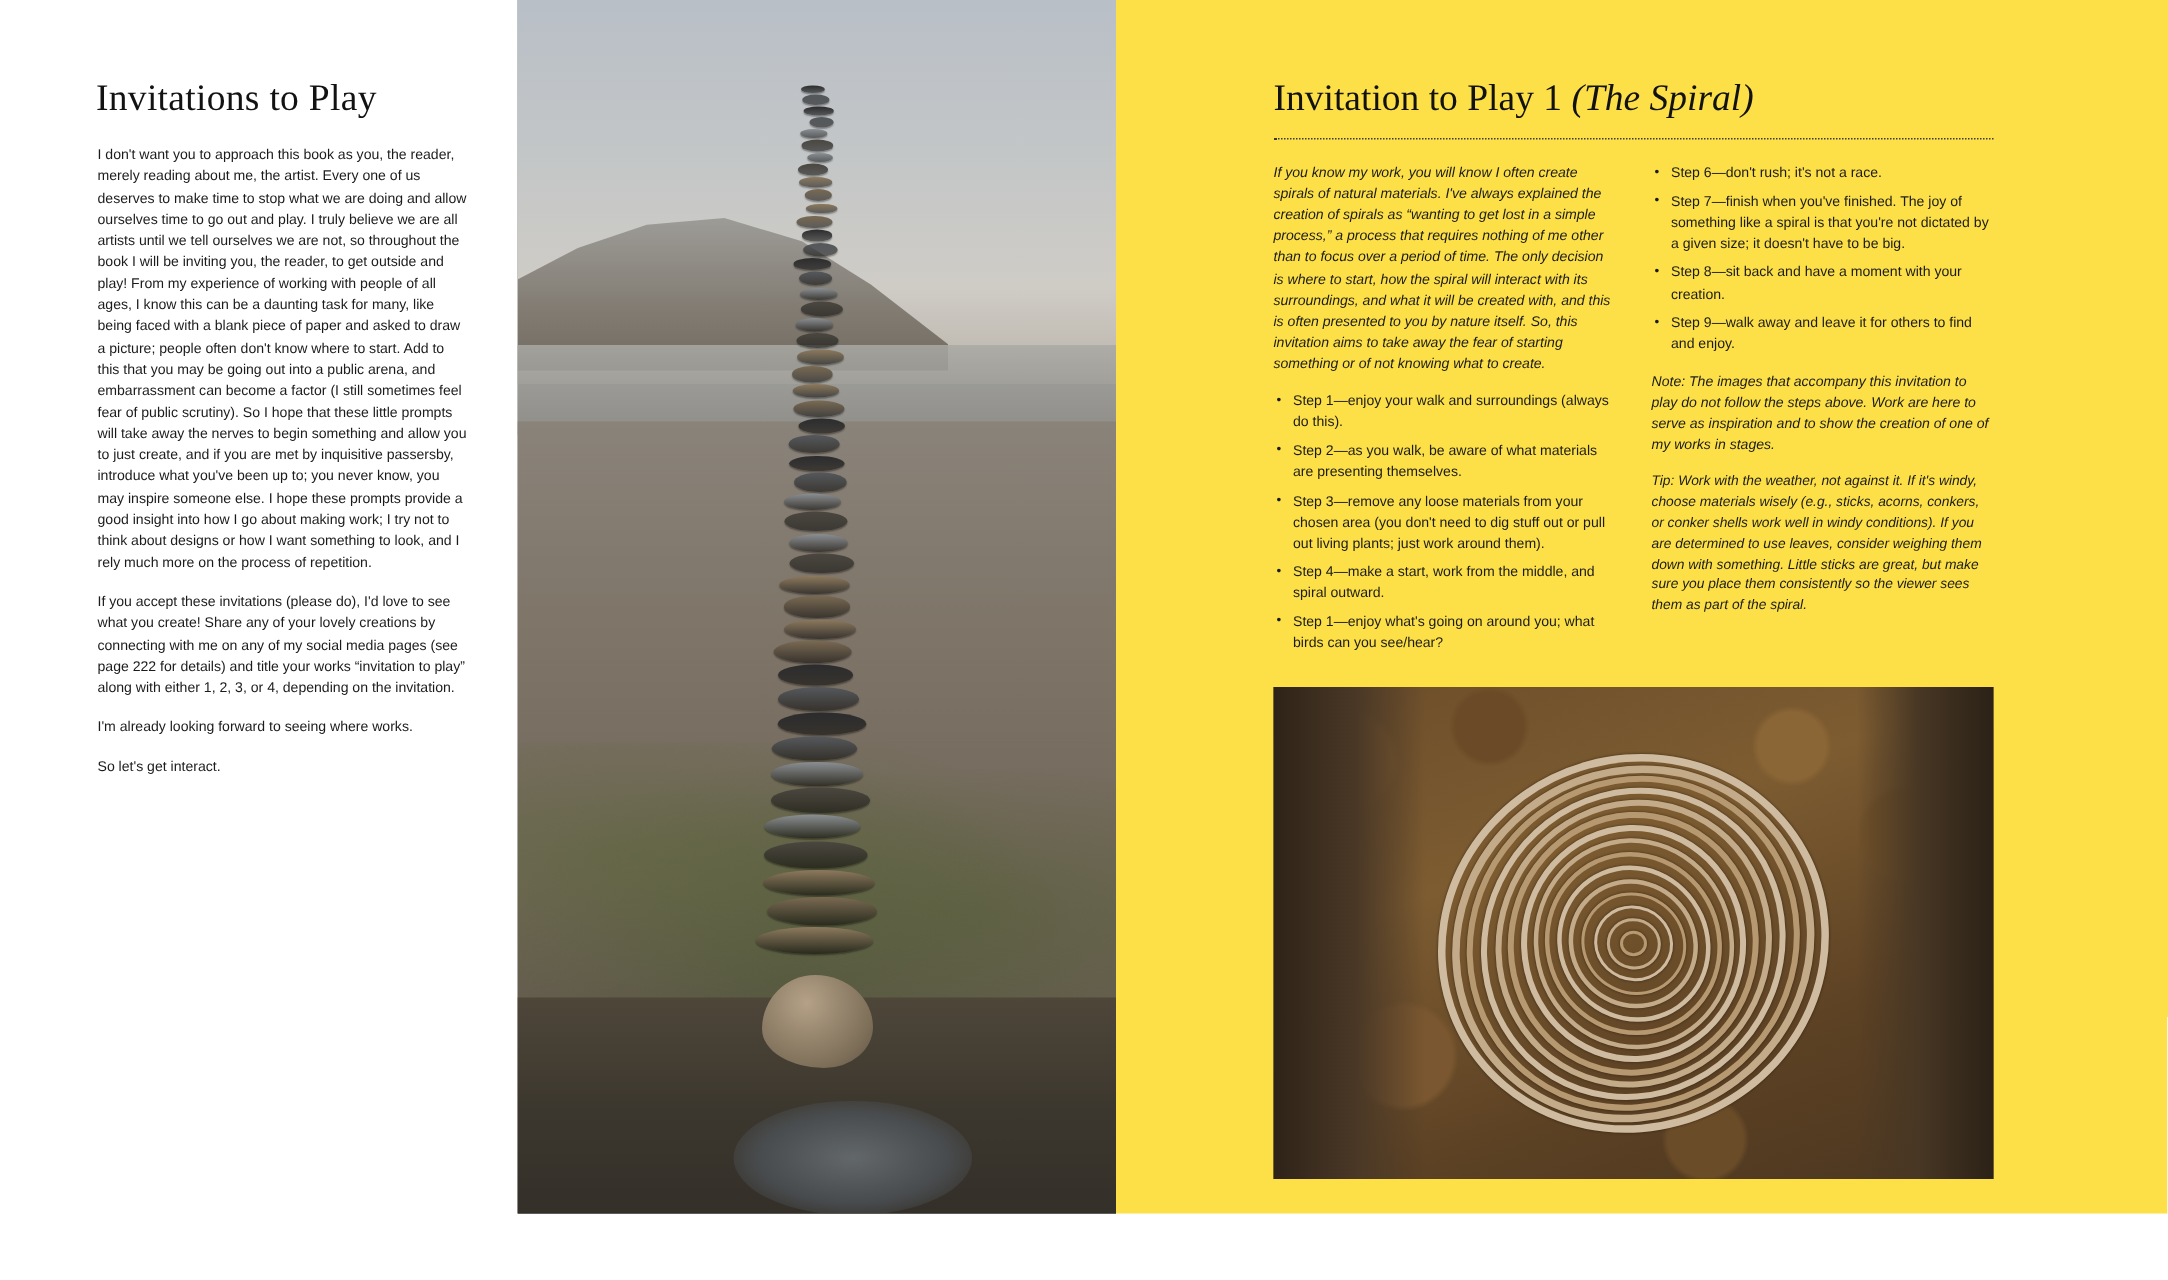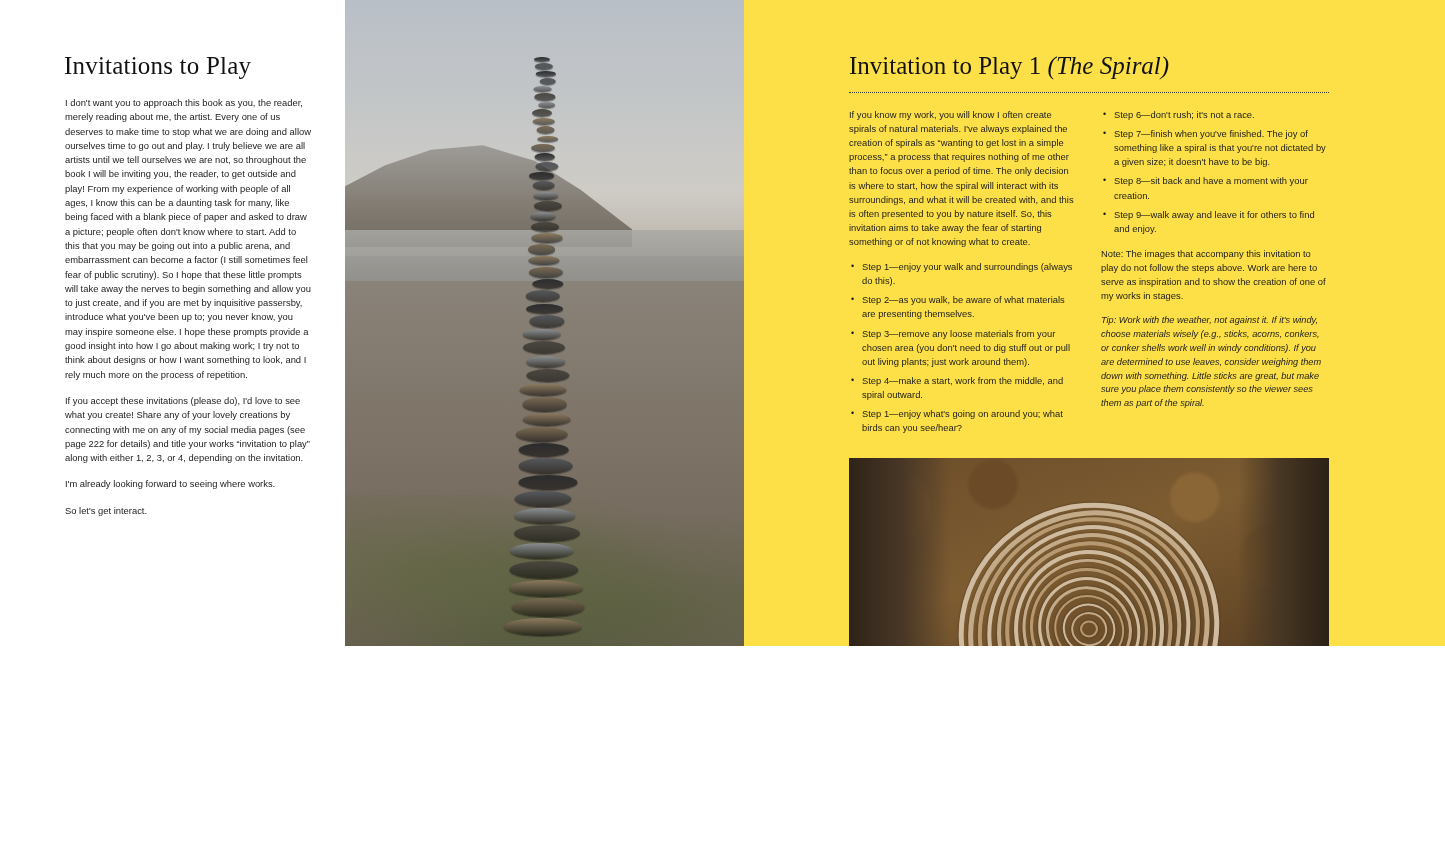--- a/index.html
+++ b/index.html
@@ -5,21 +5,21 @@
   * { box-sizing: border-box; }
   html, body {
     margin: 0; padding: 0;
     width: 1445px; height: 853px;
     background: #ffffff;
     font-family: "Liberation Sans", sans-serif;
   }
   .spread {
     position: relative;
     width: 1445px;
-    height: 646px;
+    height: 809px;
     display: flex;
     overflow: hidden;
   }
 
   
   .page-left {
     position: relative;
     width: 345px;
     height: 853px;
     background: #ffffff;
@@ -163,21 +163,21 @@
     left: 105px;
     top: 108px;
     width: 480px;
     display: flex;
     gap: 24px;
     font-size: 9.4px;
     line-height: 1.5;
     color: #1b1b1b;
   }
   .col { width: 228px; }
-  .col p { margin: 0 0 11px 0; }
+  .col p { margin: 0 0 11px 0; font-style: italic; }
   .col ul {
     margin: 0 0 11px 0;
     padding-left: 13px;
     list-style: none;
   }
   .col li {
     position: relative;
     margin: 0 0 5px 0;
   }
   .col li::before {

